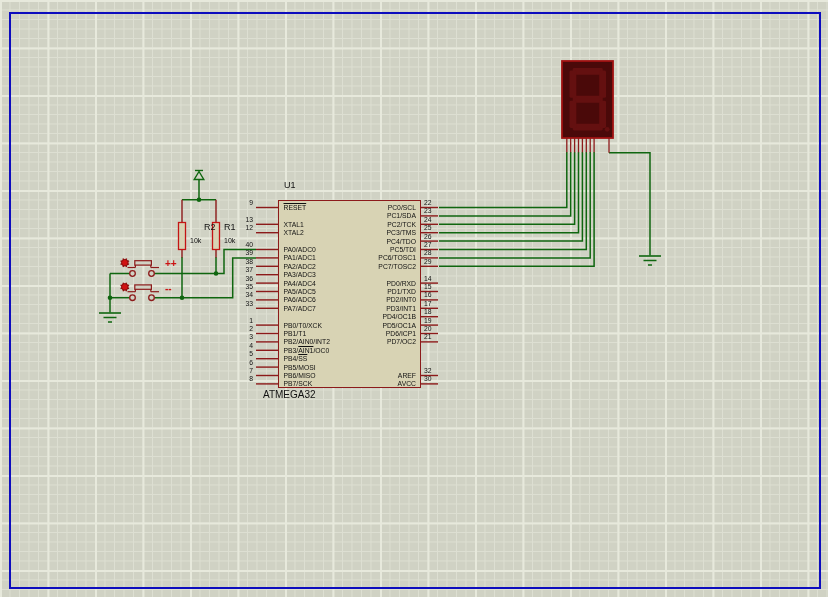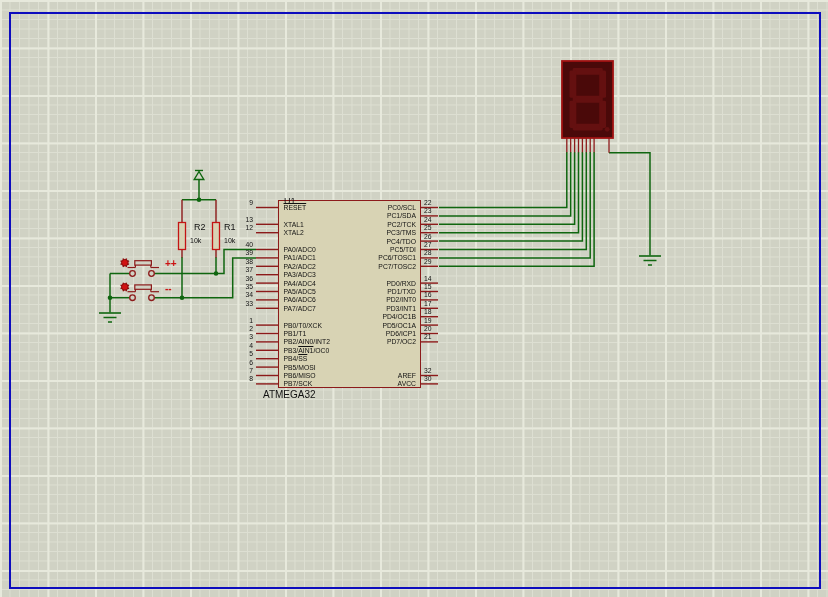--- a/index.html
+++ b/index.html
@@ -148,24 +148,24 @@
       <line x1="574.5999999999999" y1="138" x2="574.5999999999999" y2="152.3" stroke="#8c1a1a" stroke-width="1.3"></line>
       <line x1="578.5" y1="138" x2="578.5" y2="152.3" stroke="#8c1a1a" stroke-width="1.3"></line>
       <line x1="582.4" y1="138" x2="582.4" y2="152.3" stroke="#8c1a1a" stroke-width="1.3"></line>
       <line x1="586.3" y1="138" x2="586.3" y2="152.3" stroke="#8c1a1a" stroke-width="1.3"></line>
       <line x1="590.1999999999999" y1="138" x2="590.1999999999999" y2="152.3" stroke="#8c1a1a" stroke-width="1.3"></line>
       <line x1="594.0999999999999" y1="138" x2="594.0999999999999" y2="152.3" stroke="#8c1a1a" stroke-width="1.3"></line>
       <line x1="609" y1="138" x2="609" y2="152.7" stroke="#8c1a1a" stroke-width="1.3"></line>
     </svg>
 
   <div id="labels">
-    <div class="lbl chip-ref" style="left:284px;top:196px;">U1</div>
+    <div class="lbl chip-ref" style="left:284px;top:180px;">U1</div>
     <div class="lbl chip-val" style="left:263px;top:389px;">ATMEGA32</div>
 
-    <div class="lbl res-ref" style="left:194px;top:222px;">R2</div>
+    <div class="lbl res-ref" style="left:204px;top:222px;">R2</div>
     <div class="lbl res-val" style="left:190px;top:236.5px;">10k</div>
     <div class="lbl res-ref" style="left:224px;top:222px;">R1</div>
     <div class="lbl res-val" style="left:224px;top:236.5px;">10k</div>
 
     <div class="lbl btn-lbl" style="left:165px;top:258px;">++</div>
     <div class="lbl btn-lbl" style="left:165px;top:283px;">--</div>
   <div class="lbl pin-num" style="top: 198px; left: 229px; width: 24px; text-align: right;">9</div>
       <div class="lbl pin-label" style="top: 203px; left: 283.5px;"><span class="ol">RESET</span></div>
       <div class="lbl pin-num" style="top: 214.8px; left: 229px; width: 24px; text-align: right;">13</div>
       <div class="lbl pin-label" style="top: 219.8px; left: 283.5px;"><span>XTAL1</span></div>

